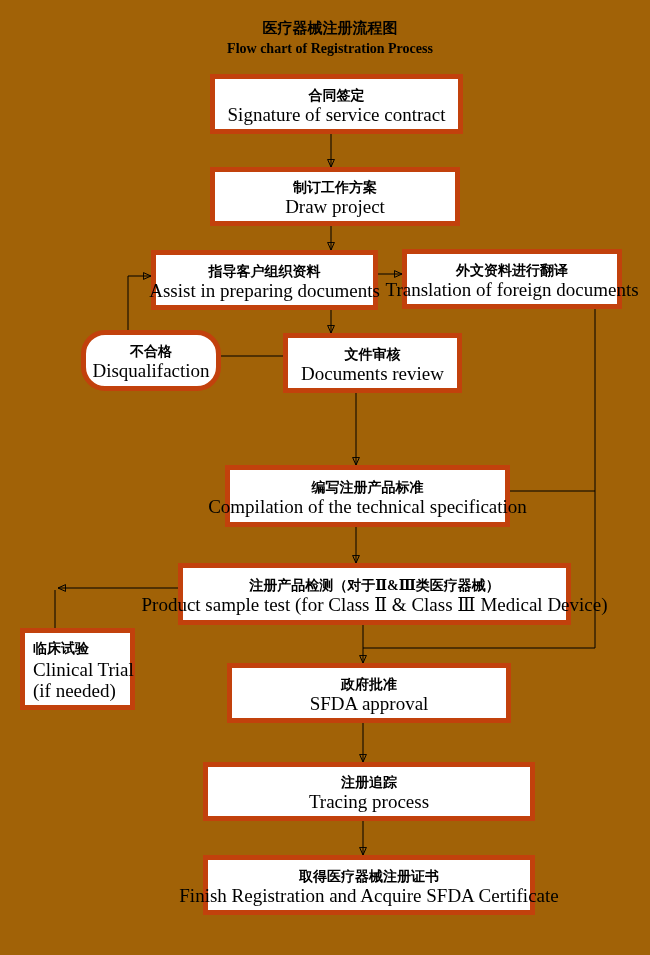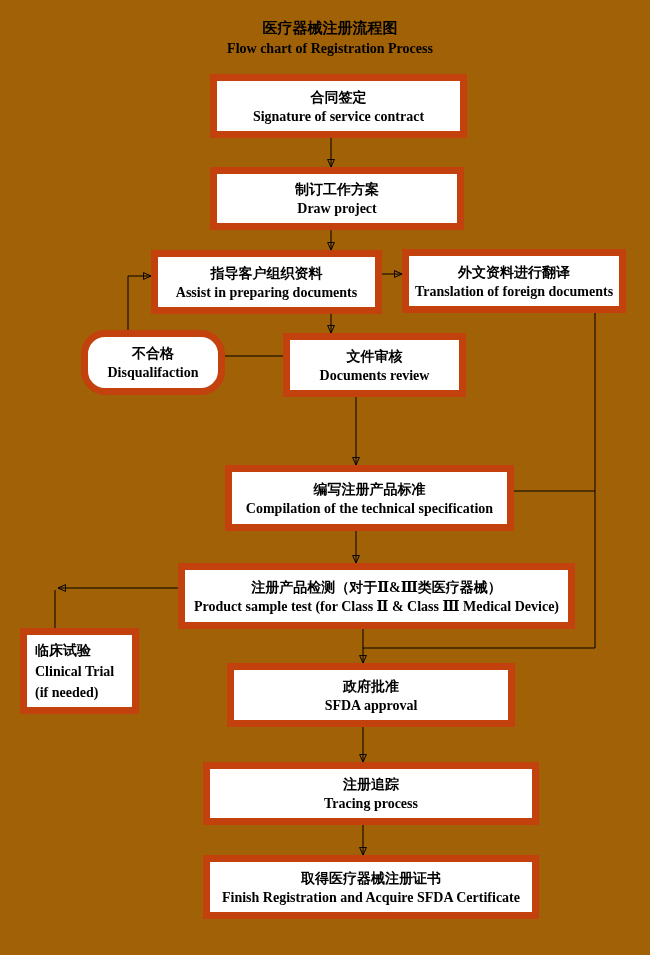--- a/index.html
+++ b/index.html
@@ -40,37 +40,37 @@
     top: 0;
     left: 0;
   }
   svg.connectors path {
     stroke: #000000;
     stroke-width: 1;
     fill: none;
   }
   .node {
     position: absolute;
-    border: 7px solid #c2410c;
+    border: 5px solid #c2410c;
     background: #ffffff;
     display: flex;
     flex-direction: column;
     justify-content: center;
     align-items: center;
     text-align: center;
   }
   .node .zh {
     font-size: 14px;
     font-weight: bold;
     line-height: 21px;
     white-space: nowrap;
   }
   .node .en {
-    font-size: 14px;
-    font-weight: bold;
+    font-size: 19px;
+    font-weight: normal;
     line-height: 18px;
     white-space: nowrap;
   }
   
   .n-contract    { left: 210px; top: 74px;  width: 243px; height: 50px; }
   .n-plan        { left: 210px; top: 167px; width: 240px; height: 49px; text-align: right; }
   .n-assist      { left: 151px; top: 250px; width: 217px; height: 50px; }
   .n-translation { left: 402px; top: 249px; width: 210px; height: 50px; }
   .n-review      { left: 283px; top: 333px; width: 169px; height: 50px; }
   .n-disqual     { left: 81px;  top: 330px; width: 130px; height: 51px; border-radius: 24px; }

